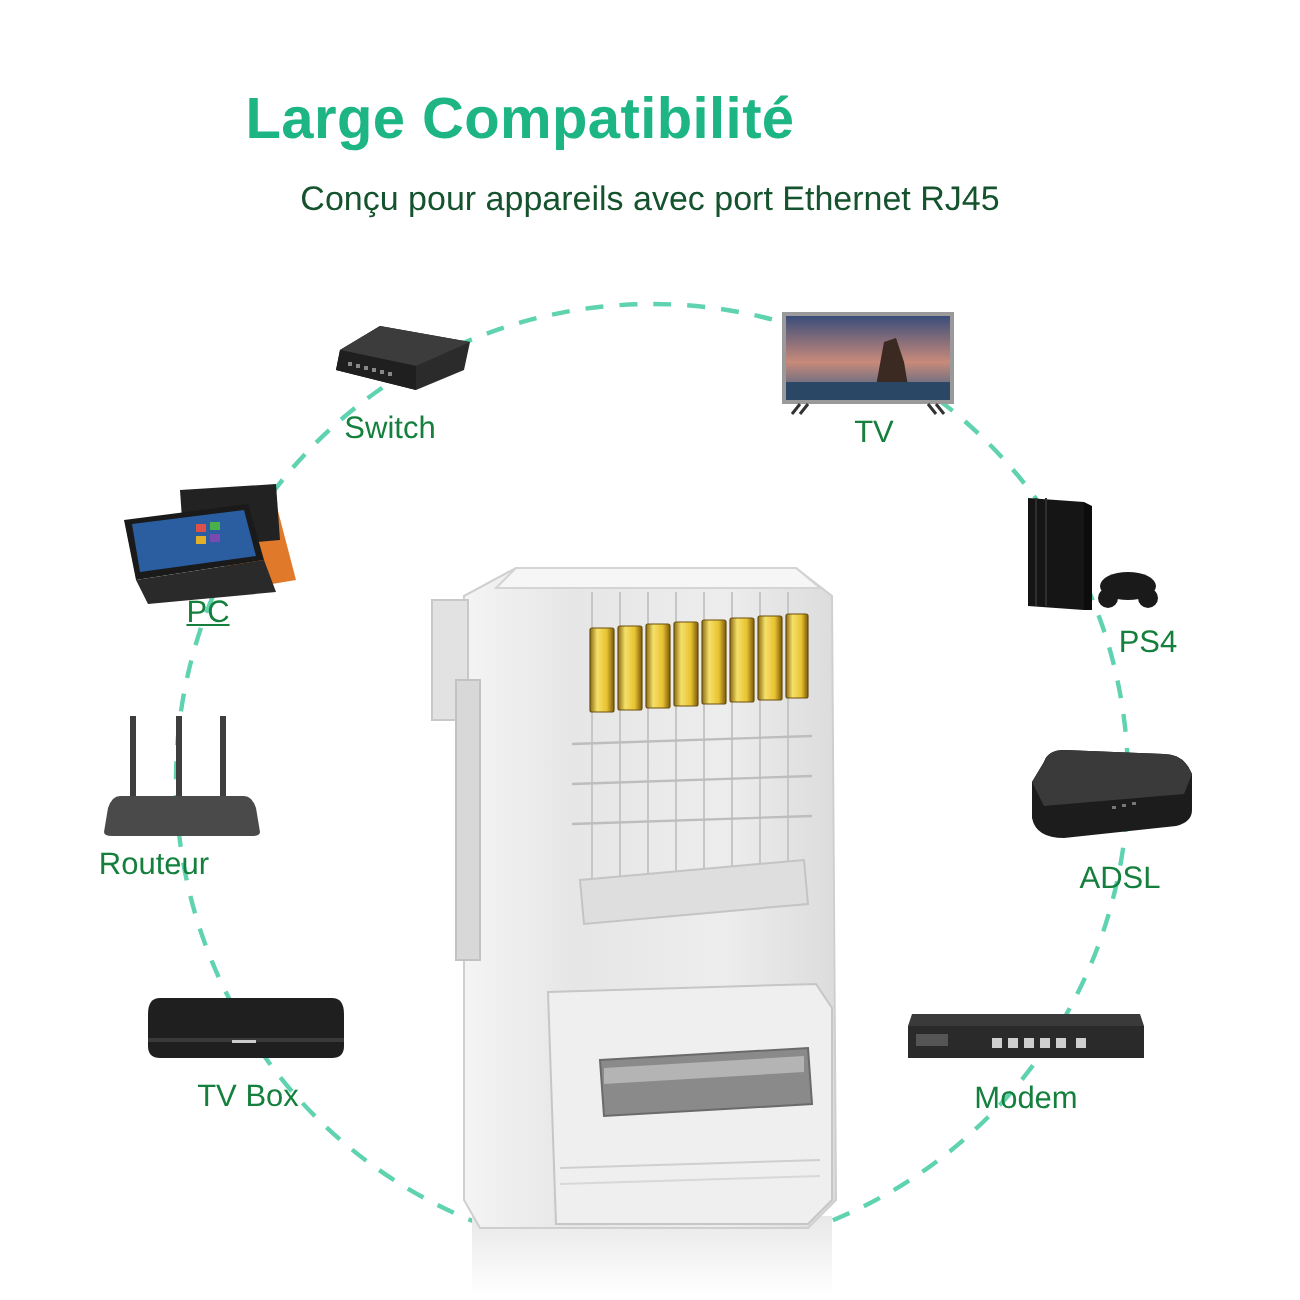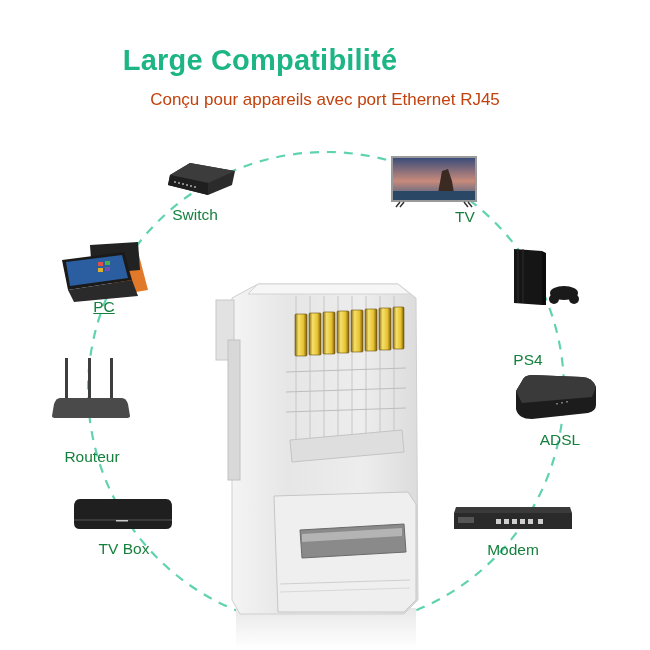--- a/index.html
+++ b/index.html
@@ -1,18 +1,18 @@
 <!DOCTYPE html>
 <html><head>
 <meta charset="utf-8">
 <style>
   html, body { margin:0; padding:0; background:#ffffff; }
   body { width:650px; height:650px; position:relative; overflow:hidden; font-family:"Liberation Sans", sans-serif; }
   .title { position:absolute; left:0; width:520px; top:44px; text-align:center; font-size:29px; font-weight:bold; color:#1db584; letter-spacing:0.2px; }
-  .subtitle { position:absolute; left:0; width:650px; top:90px; text-align:center; font-size:17px; color:#c2410c; }
+  .subtitle { position:absolute; left:0; width:650px; top:90px; text-align:center; font-size:17px; color:#14532d; }
   svg.ring { position:absolute; left:0; top:0; }
   .device { position:absolute; }
   .label { position:absolute; font-size:15.5px; color:#15803d; white-space:nowrap; transform:translateX(-50%); }
   .connector { position:absolute; left:0; top:0; }
 </style>
 </head>
 <body>
 
 <div class="title">Large Compatibilité</div>
 <div class="subtitle">Conçu pour appareils avec port Ethernet RJ45</div>
@@ -47,21 +47,21 @@
           <stop offset="0.55" stop-color="#c88a7a"></stop>
           <stop offset="1" stop-color="#2f5a86"></stop>
         </linearGradient>
       </defs>
     <rect x="3" y="3" width="82" height="42" fill="url(#sky)"></rect>
     <path d="M48 38 L52 16 L58 14 L62 26 L64 38 Z" fill="#3a2a22"></path>
     <rect x="3" y="36" width="82" height="9" fill="#2a4866"></rect>
     <path d="M10 47 L6 52 M14 47 L10 52 M74 47 L78 52 M78 47 L82 52" stroke="#333" stroke-width="1.5"></path>
   </svg>
 </div>
-<div class="label" style="left:437px;top:208px;margin-left:28px;">TV</div>
+<div class="label" style="left:437px;top:208px;">TV</div>
 
 <div class="device" style="left:58px;top:240px;width:95px;height:65px;">
   <svg width="95" height="65">
     <path d="M40 8 L78 4 L90 50 L60 55 Z" fill="#e07a2a"></path>
     <path d="M32 5 L80 2 L82 30 L34 34 Z" fill="#222"></path>
     <path d="M4 20 L66 12 L74 40 L10 50 Z" fill="#1a1a1a"></path>
     <path d="M8 22 L64 15 L70 38 L12 46 Z" fill="#2a5ea0"></path>
     <g fill="#e0504a">
         <rect x="40" y="22" width="5" height="4"></rect>
       </g>
@@ -82,31 +82,31 @@
 <div class="device" style="left:512px;top:245px;width:70px;height:62px;">
   <svg width="70" height="62">
     <path d="M2 4 L30 6 L30 60 L2 58 Z" fill="#151515"></path>
     <path d="M6 4 L6 58 M11 4 L11 58" stroke="#2f2f2f" stroke-width="1"></path>
     <path d="M30 6 L34 8 L34 60 L30 60 Z" fill="#0c0c0c"></path>
     <ellipse cx="52" cy="48" rx="14" ry="7" fill="#1a1a1a"></ellipse>
     <ellipse cx="42" cy="54" rx="5" ry="5" fill="#1a1a1a"></ellipse>
     <ellipse cx="62" cy="54" rx="5" ry="5" fill="#1a1a1a"></ellipse>
   </svg>
 </div>
-<div class="label" style="left:528px;top:313px;margin-top:38px;">PS4</div>
+<div class="label" style="left:574px;top:313px;">PS4</div>
 
 <div class="device" style="left:50px;top:358px;width:82px;height:62px;">
   <svg width="82" height="62">
     <rect x="15" y="0" width="3" height="42" fill="#3e3e3e"></rect>
     <rect x="38" y="0" width="3" height="42" fill="#3e3e3e"></rect>
     <rect x="60" y="0" width="3" height="42" fill="#3e3e3e"></rect>
     <path d="M10 40 L72 40 Q76 40 78 46 L80 58 Q80 60 76 60 L6 60 Q2 60 2 58 L4 46 Q6 40 10 40 Z" fill="#4a4a4a"></path>
   </svg>
 </div>
-<div class="label" style="left:92px;top:424px;margin-top:24px;">Routeur</div>
+<div class="label" style="left:77px;top:424px;">Routeur</div>
 
 <div class="device" style="left:512px;top:373px;width:86px;height:50px;">
   <svg width="86" height="50">
     <path d="M10 8 Q12 2 20 2 L70 4 Q80 4 84 14 L84 32 Q84 38 76 40 L20 46 Q6 46 4 36 L4 18 Z" fill="#1c1c1c"></path>
     <path d="M10 8 Q12 2 20 2 L70 4 Q80 4 84 14 L80 24 L10 30 L4 18 Z" fill="#3a3a3a"></path>
     <g fill="#777">
         <rect x="44" y="30" width="2" height="1.5"></rect>
         <rect x="49" y="29" width="2" height="1.5"></rect>
         <rect x="54" y="28" width="2" height="1.5"></rect>
       </g>

